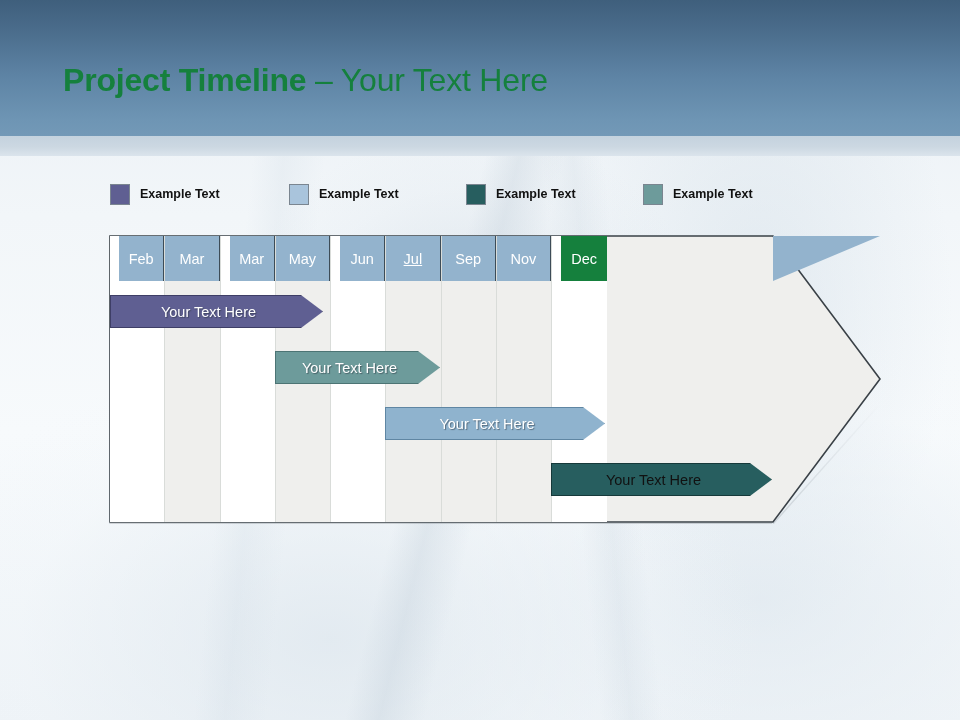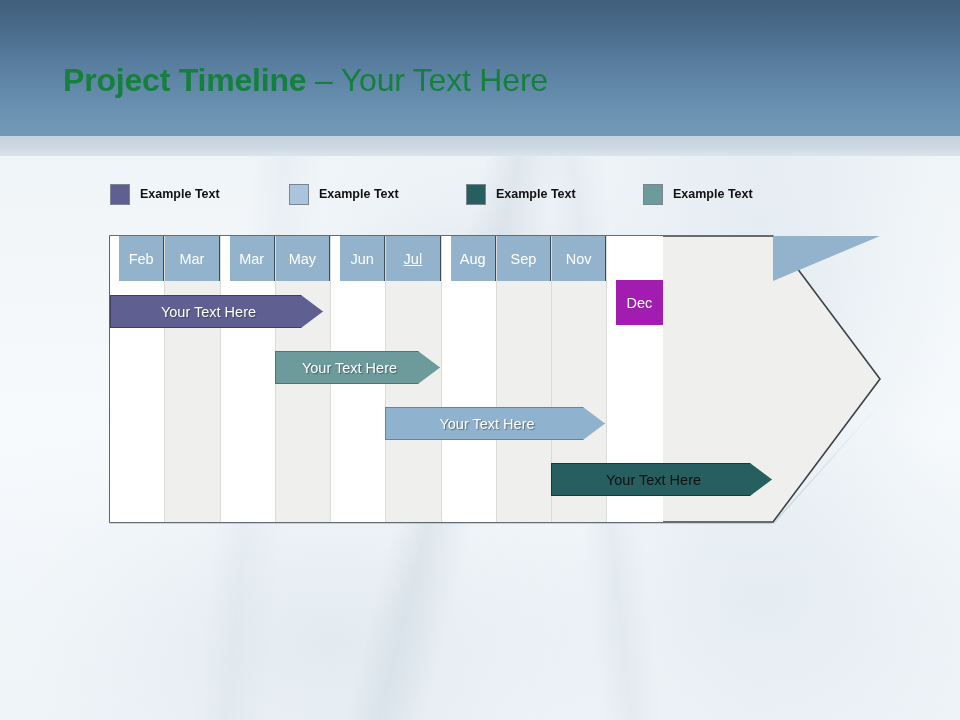--- a/index.html
+++ b/index.html
@@ -247,31 +247,28 @@
         </div>
         <div class="col shade">
           <div class="col-head" style="background: rgb(147, 179, 205);">May</div>
         </div>
         <div class="col plain">
           <div class="col-head" style="background: rgb(147, 179, 205);">Jun</div>
         </div>
         <div class="col shade">
           <div class="col-head" style="background: rgb(147, 179, 205); text-decoration: underline;">Jul</div>
         </div>
-        <div class="col plain">
-          <div class="col-head" style="background: rgb(147, 179, 205);">Aug</div>
-        </div>
         <div class="col shade">
           <div class="col-head" style="background: rgb(147, 179, 205);">Sep</div>
         </div>
         <div class="col shade">
           <div class="col-head" style="background: rgb(147, 179, 205);">Nov</div>
         </div>
         <div class="col plain">
-          <div class="col-head" style="background: #a21caf; margin-top: 44px;">Dec</div>
+          <div class="col-head" style="background: #15803d;">Dec</div>
         </div>
       </div>
 
   <div class="bar" style="left: 1px; top: 60px; width: 213px; background: rgb(95, 95, 146); box-shadow: rgb(62, 62, 102) 0px 0px 0px 1px inset;">
         <span class="bar-label lite">Your  Text Here</span>
       </div>
       <div class="bar" style="left: 166px; top: 116px; width: 165px; background: rgb(109, 155, 155); box-shadow: rgb(76, 116, 116) 0px 0px 0px 1px inset;">
         <span class="bar-label lite">Your  Text Here</span>
       </div>
       <div class="bar" style="left: 276px; top: 172px; width: 220px; background: rgb(143, 179, 206); box-shadow: rgb(95, 134, 163) 0px 0px 0px 1px inset;">

